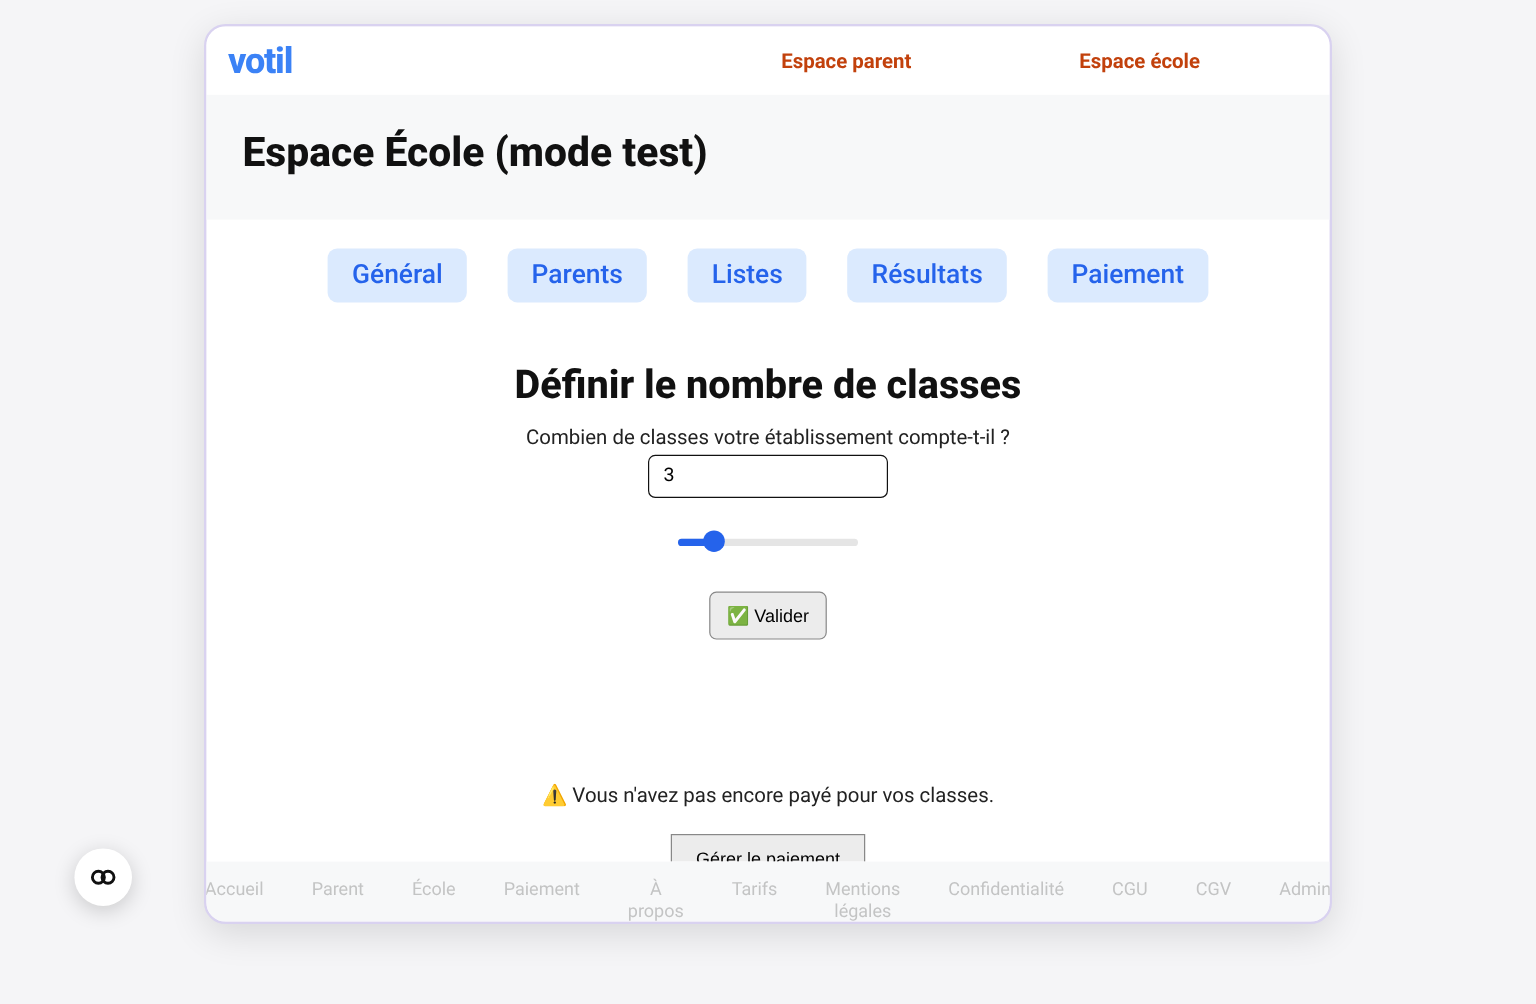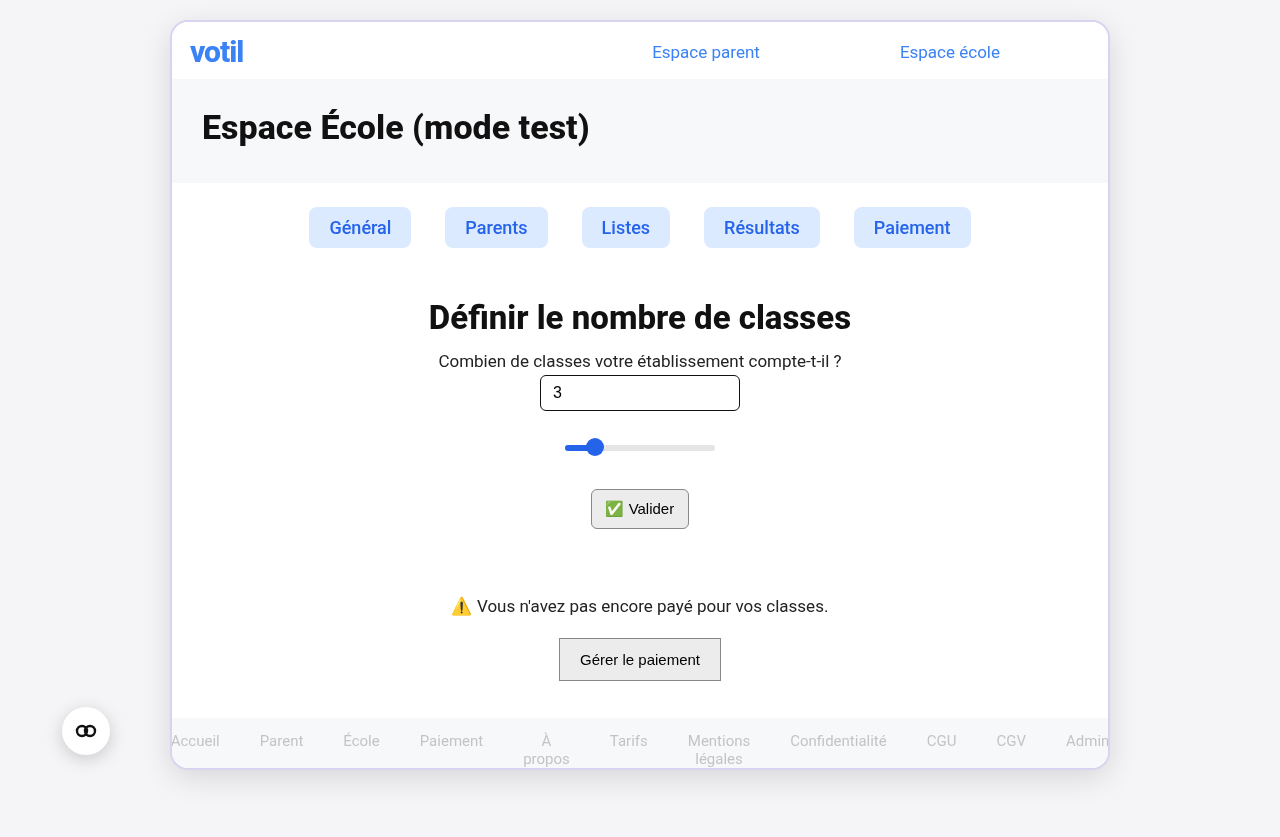--- a/index.html
+++ b/index.html
@@ -36,22 +36,22 @@
       font-size: 30px;
       color: #3b82f6;
       letter-spacing: -1px;
     }
     .nav-links {
       display: flex;
       gap: 140px;
       padding-right: 90px;
     }
     .nav-links a {
-      color: #3b82f6;
-      font-weight: 400;
+      color: #c2410c;
+      font-weight: 700;
       font-size: 17px;
       text-decoration: none;
     }
     .header-bar {
       background: #f7f8f9;
       padding: 28px 30px 36px 30px;
       display: flex;
       align-items: center;
       justify-content: space-between;
     }
@@ -71,21 +71,21 @@
     .tabs {
       display: flex;
       justify-content: center;
       gap: 34px;
       padding: 24px 0 14px 0;
     }
     .tab {
       background: #dbeafe;
       color: #2563eb;
       font-weight: 500;
-      font-size: 18px;
+      font-size: 22px;
       padding: 10px 20px;
       border-radius: 8px;
       cursor: pointer;
     }
     .content {
       flex: 1;
       padding: 36px 20px 10px 20px;
       text-align: center;
       overflow: hidden;
     }
@@ -142,21 +142,21 @@
     .validate-btn {
       background: #ececec;
       border: 1px solid #888;
       border-radius: 6px;
       padding: 10px 14px;
       font-size: 15px;
       cursor: pointer;
       margin-top: 22px;
     }
     .warning-block {
-      margin-top: 67px;
+      margin-top: 119px;
     }
     .warning-text {
       font-size: 17px;
       color: #222;
       margin-bottom: 22px;
     }
     .manage-btn {
       background: #ececec;
       border: 1px solid #888;
       border-radius: 0;

